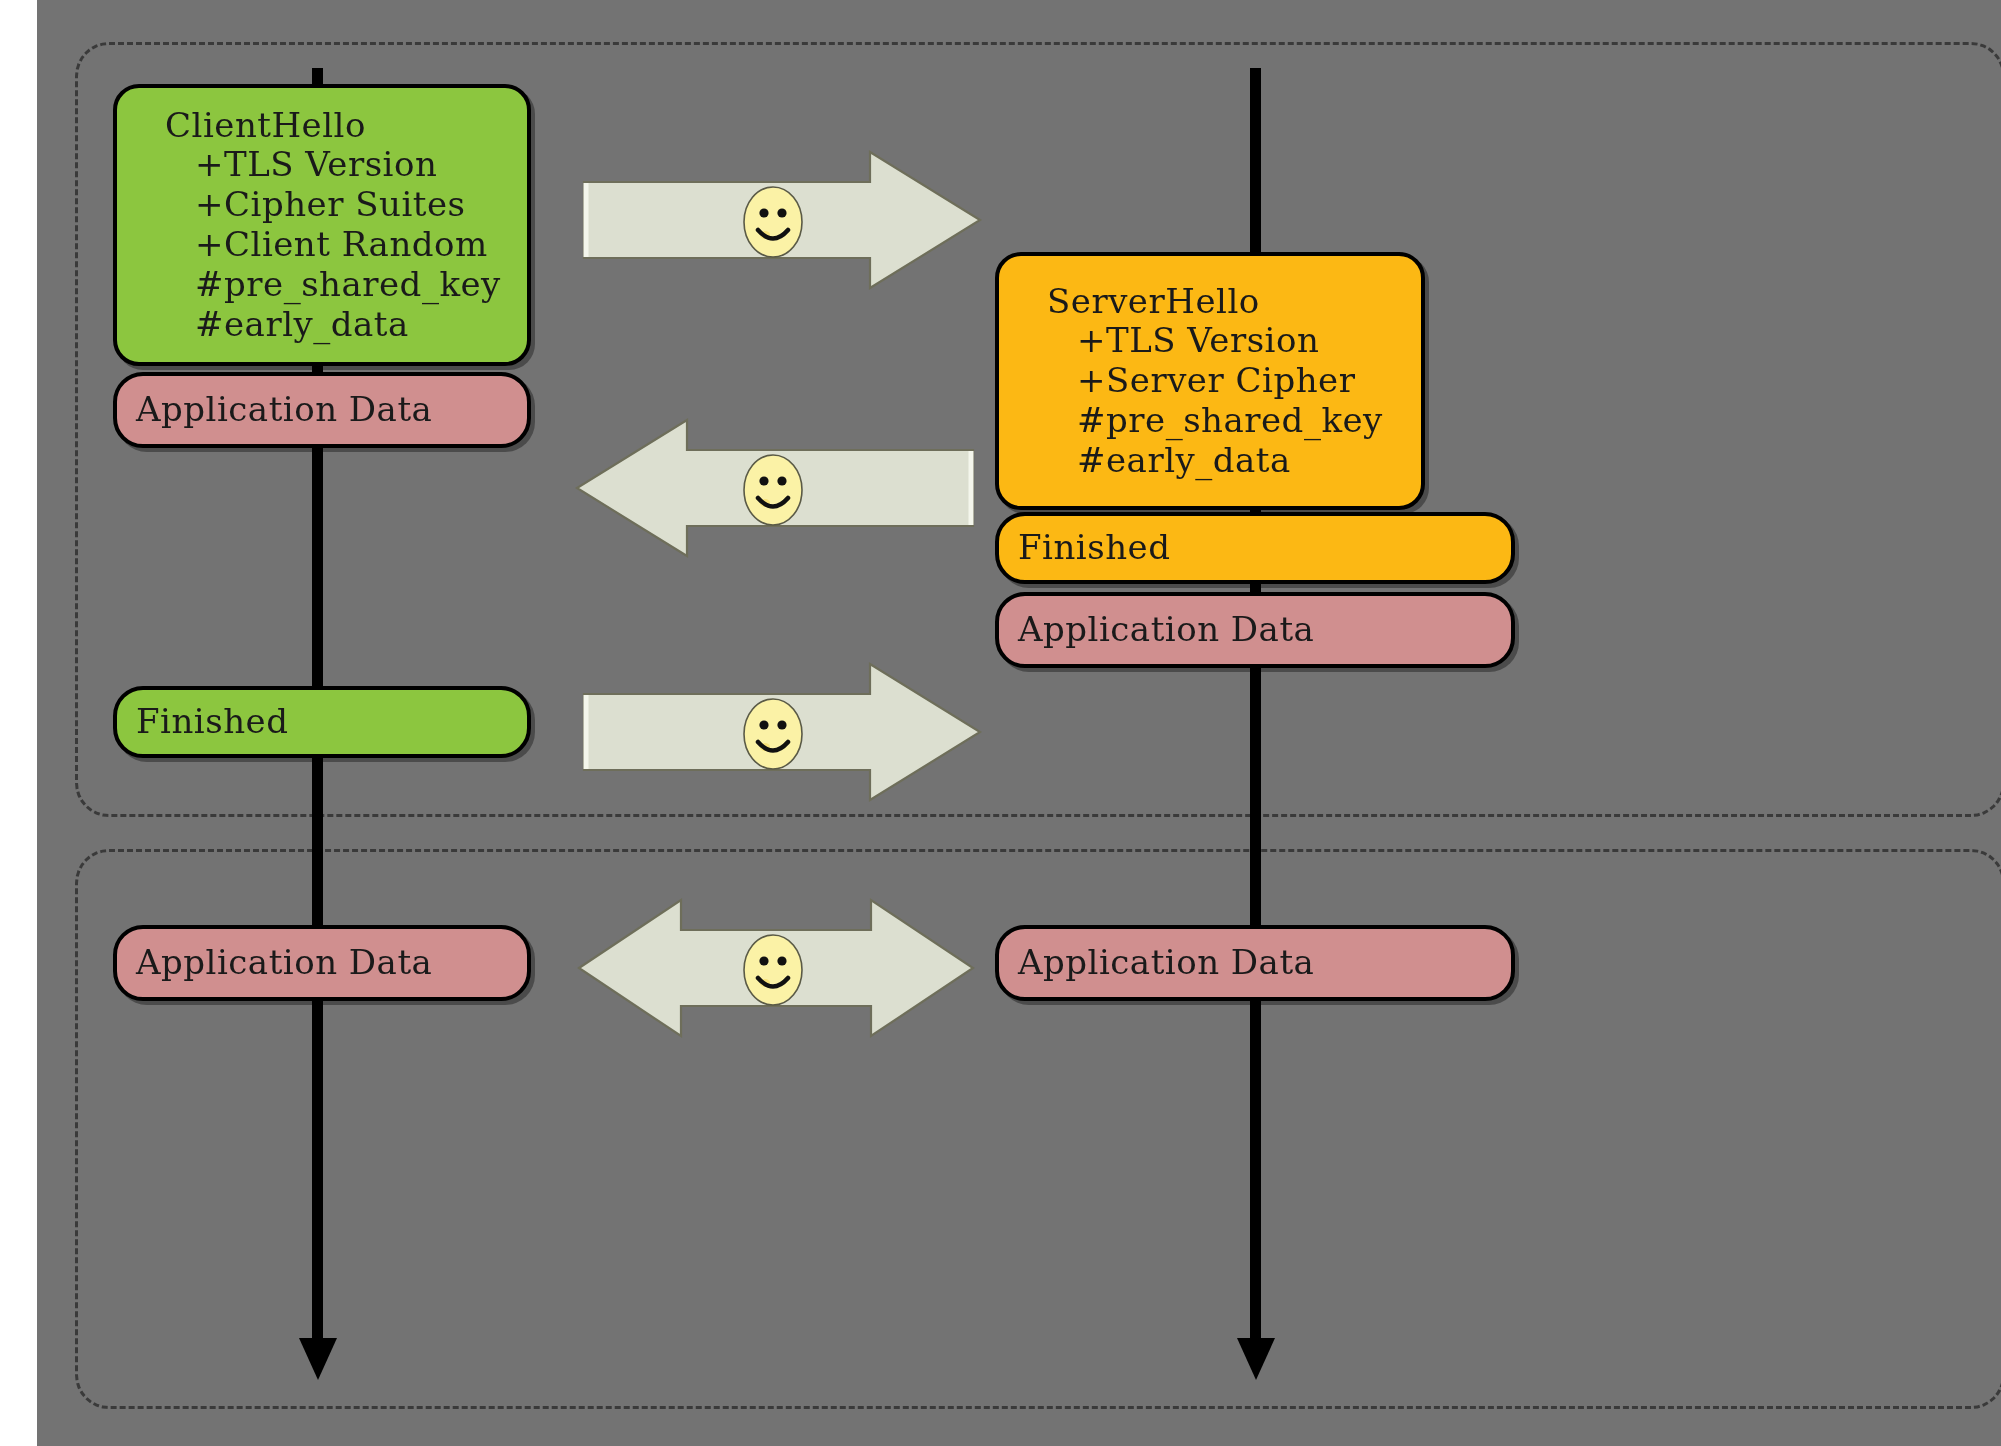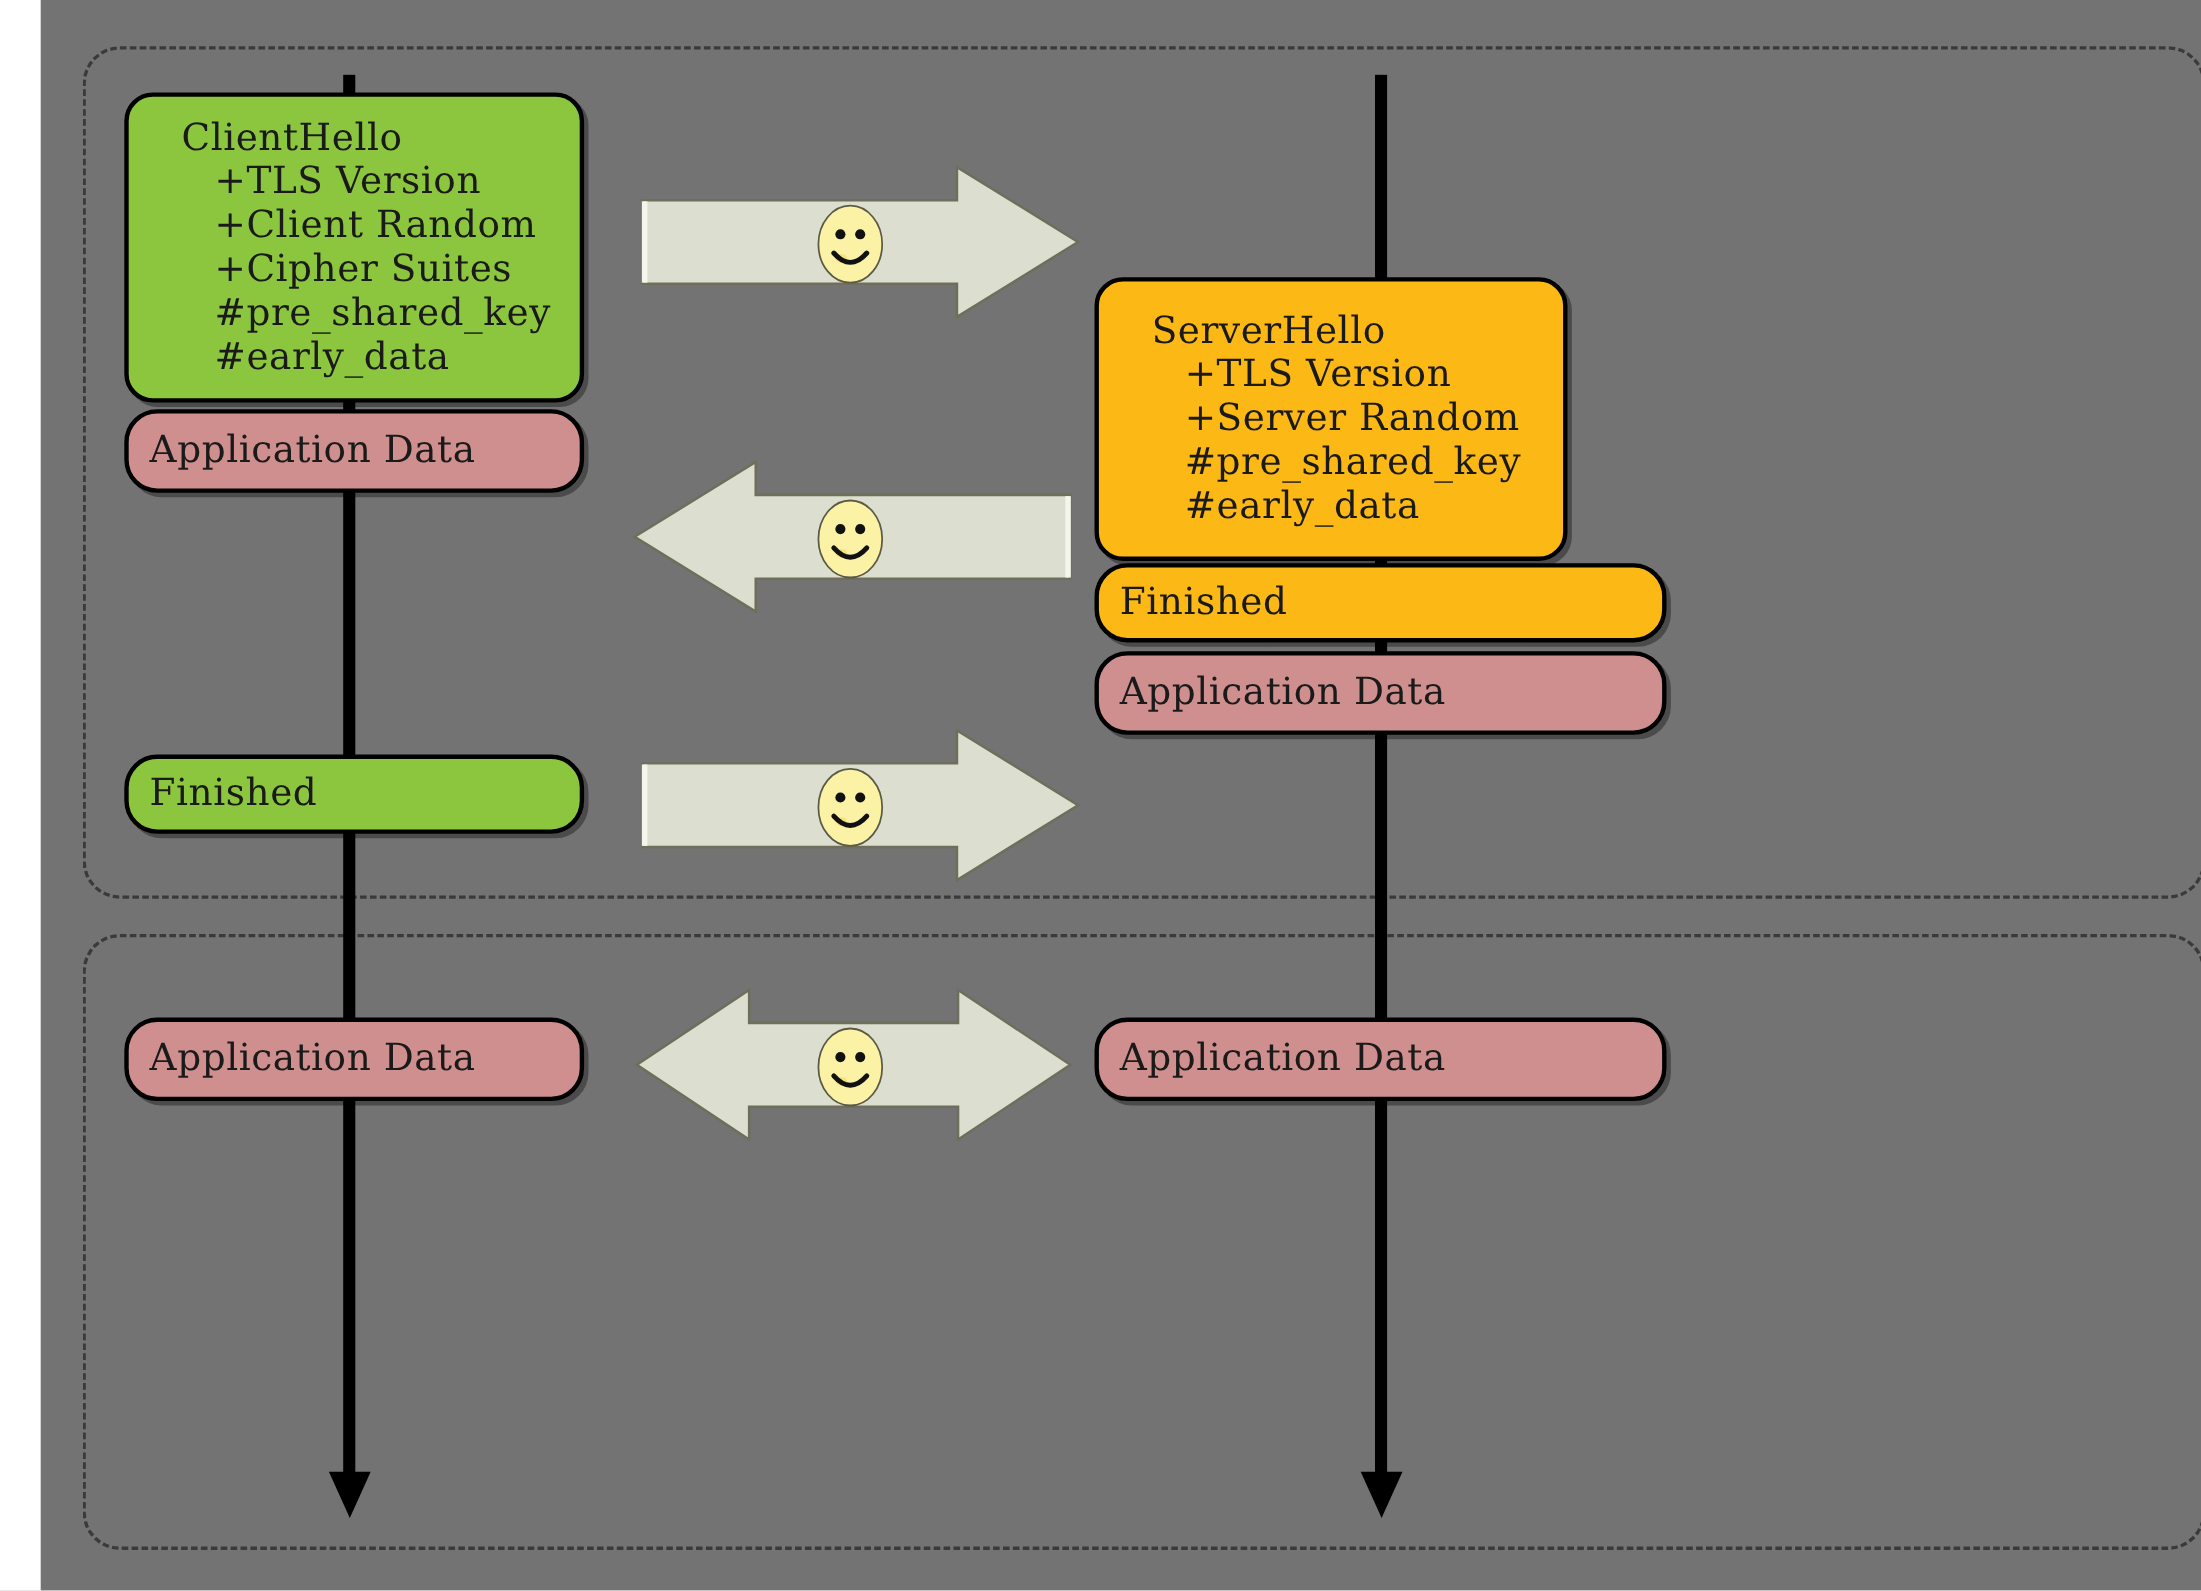--- a/index.html
+++ b/index.html
@@ -117,42 +117,42 @@
   <div class="phase-box" id="phase-appdata"></div>
 
   <div class="lifeline" id="lifeline-client"></div>
   <div class="lifeline" id="lifeline-server"></div>
   <div class="arrowhead-down" id="arrowhead-client"></div>
   <div class="arrowhead-down" id="arrowhead-server"></div>
 
   <div class="msg-box c-green" id="box-clienthello">
     <div class="line">ClientHello</div>
     <div class="line indent">+TLS Version</div>
+    <div class="line indent">+Cipher Suites</div>
     <div class="line indent">+Client Random</div>
-    <div class="line indent">+Cipher Suites</div>
     <div class="line indent">#pre_shared_key</div>
     <div class="line indent">#early_data</div>
   </div>
 
   <div class="msg-box single c-pink" id="box-client-appdata">
     <div class="line">Application Data</div>
   </div>
 
   <div class="msg-box single c-green" id="box-client-finished">
     <div class="line">Finished</div>
   </div>
 
   <div class="msg-box single c-pink" id="box-client-appdata2">
     <div class="line">Application Data</div>
   </div>
 
   <div class="msg-box c-orange" id="box-serverhello">
     <div class="line">ServerHello</div>
     <div class="line indent">+TLS Version</div>
-    <div class="line indent">+Server Random</div>
+    <div class="line indent">+Server Cipher</div>
     <div class="line indent">#pre_shared_key</div>
     <div class="line indent">#early_data</div>
   </div>
 
   <div class="msg-box single c-orange" id="box-server-finished">
     <div class="line">Finished</div>
   </div>
 
   <div class="msg-box single c-pink" id="box-server-appdata">
     <div class="line">Application Data</div>

